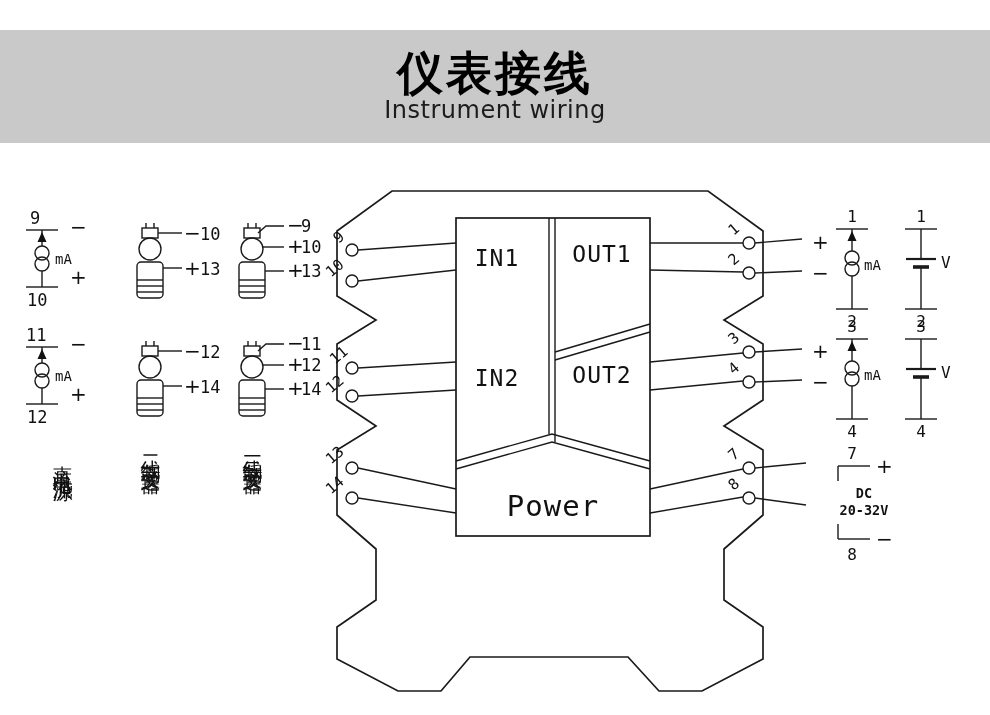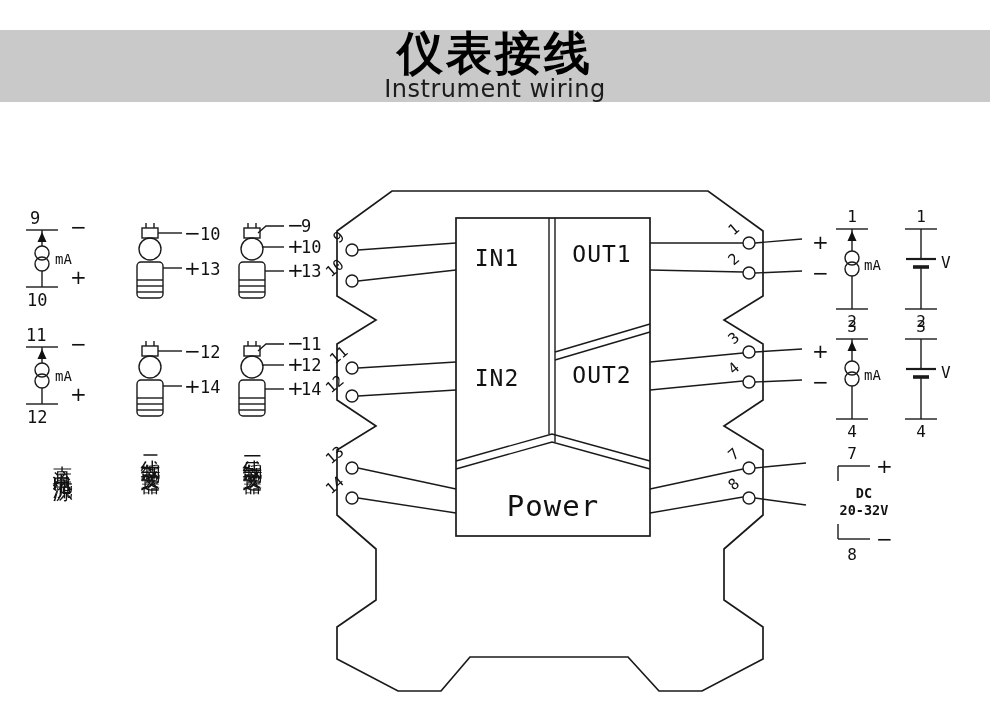--- a/index.html
+++ b/index.html
@@ -1,18 +1,18 @@
 <!DOCTYPE html>
 <html><head>
 <meta charset="utf-8">
 <style>
   html,body{margin:0;padding:0;}
   body{width:990px;height:715px;position:relative;overflow:hidden;background:#ffffff;
        font-family:"DejaVu Sans",sans-serif;color:#111;}
-  .band{position:absolute;left:0;top:30px;width:990px;height:72px;background:#c9c9c9;
+  .band{position:absolute;left:0;top:30px;width:990px;height:113px;background:#c9c9c9;
         display:flex;flex-direction:column;align-items:center;justify-content:center;}
   .band h1{margin:0;font-size:46px;font-weight:700;letter-spacing:3px;color:#000;line-height:1.05;}
   .band .sub{font-size:24px;color:#1c1c1c;margin-top:-2px;letter-spacing:0.5px;}
   .vlabel{position:absolute;writing-mode:vertical-rl;text-orientation:upright;
           font-size:20px;color:#111;letter-spacing:4px;font-weight:500;}
   #diagram{position:absolute;left:0;top:0;}
   .w{stroke:#1a1a1a;stroke-width:1.4;fill:none;}
   .w2{stroke:#1a1a1a;stroke-width:1.7;fill:none;}
   .bar{stroke:#1a1a1a;stroke-width:2.2;fill:none;}
   .bar2{stroke:#1a1a1a;stroke-width:3.6;fill:none;}

